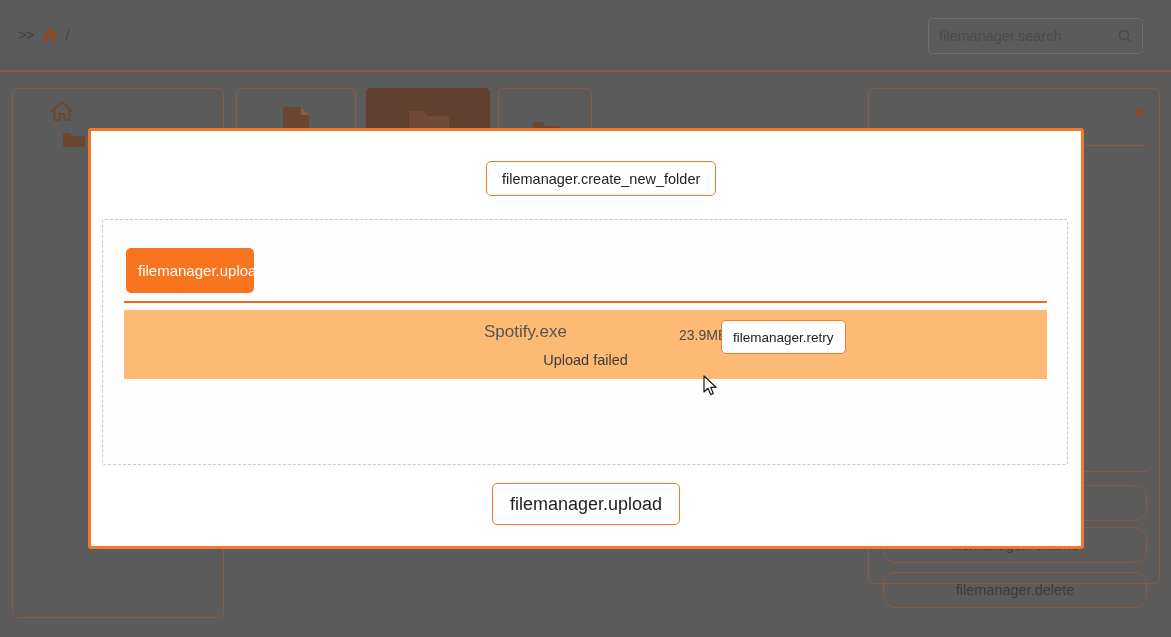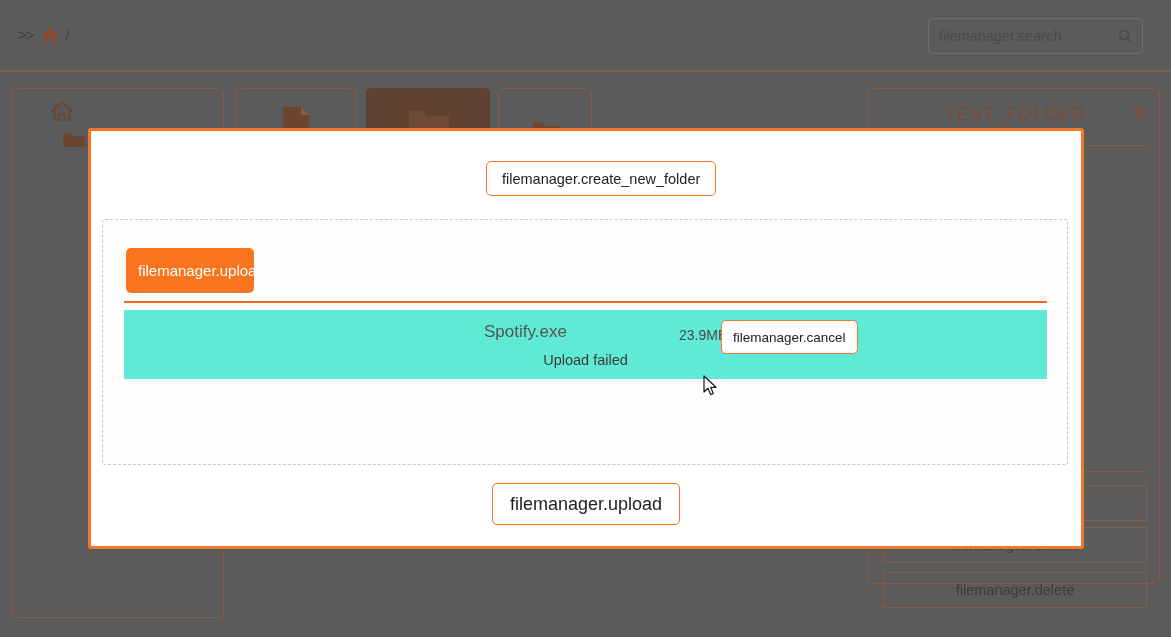--- a/index.html
+++ b/index.html
@@ -58,21 +58,21 @@
   }
   .panel-close {
     position: absolute; right: 14px; top: 14px;
     font-size: 20px; font-weight: bold; color: #8a4a2a; line-height: 1;
   }
   .panel-rule { position: absolute; left: 12px; right: 12px; top: 56px; height: 1px; background: #8a5a42; }
   .panel-meta { position: absolute; left: 12px; right: 12px; top: 352px; text-align: center; font-size: 15px; color: #333; }
   .panel-rule2 { position: absolute; left: 12px; right: 12px; top: 382px; height: 1px; background: #8a5a42; }
   .panel-btn {
     position: absolute; left: 14px; width: 264px; height: 36px;
-    border: 1px solid #8a5a42; border-radius: 0;
+    border: 1px solid #8a5a42; border-radius: 12px;
     display: flex; align-items: center; justify-content: center;
     font-size: 14.5px; color: #3c3c3c;
   }
   .panel-btn.b0 { top: 396px; }
   .panel-btn.b1 { top: 438px; }
   .panel-btn.b2 { top: 483px; }
 
   
   .modal {
     position: absolute; left: 88px; top: 128px; width: 996px; height: 421px;
@@ -101,21 +101,21 @@
     background: #f9741f; color: #fff; border: none; border-radius: 5px;
     font-size: 15px; font-family: "Liberation Sans", sans-serif;
     white-space: nowrap; overflow: hidden; text-align: left;
     padding-left: 12px; line-height: 45px; cursor: pointer;
   }
   .upload-rule {
     position: absolute; left: 21px; top: 81px; width: 923px; height: 2px; background: #f06a1e;
   }
   .file-row {
     position: absolute; left: 21px; top: 90px; width: 923px; height: 69px;
-    background: #5eead4;
+    background: #fdba74;
   }
   .file-row-inner {
     position: relative; width: 100%; height: 100%;
   }
   .file-name { position: absolute; left: 360px; top: 12px; font-size: 17px; color: #555; }
   .file-size { position: absolute; left: 555px; top: 17px; font-size: 14px; color: #4a4a4a; }
   .row-btn { position: absolute; top: 10px; height: 34px; padding: 0 11px; font-size: 13.5px; background: #fff; }
   .row-btn.cancel { left: 597px; }
   .row-btn.retry { left: 738px; }
   .file-status {
@@ -195,21 +195,20 @@
       <div class="card c3">
         <span class="card-ico" style="left:34px;top:30px;">
           <svg width="26" height="22" viewBox="0 0 26 22" aria-hidden="true">
             <path d="M0 3 h9 l3 4 h14 v14 h-26 z" fill="#6b4630"></path>
           </svg>
         </span>
       </div>
     </div>
 
     <div class="panel">
-      <div class="panel-title">TEST_FOLDER</div>
       <div class="panel-close">×</div>
       <div class="panel-rule"></div>
       <div class="panel-meta">a</div>
       <div class="panel-rule2"></div>
       <div class="panel-btn b0"></div>
       <div class="panel-btn b1">filemanager.rename</div>
       <div class="panel-btn b2">filemanager.delete</div>
     </div>
   </div>
 
@@ -222,21 +221,21 @@
     <div class="dropzone">
 
       <button class="upload-main-btn">filemanager.upload</button>
 
       <div class="upload-rule"></div>
 
       <div class="file-row">
         <div class="file-row-inner">
           <span class="file-name">Spotify.exe</span>
           <span class="file-size">23.9MB</span>
-          <button class="btn-outline row-btn cancel">filemanager.cancel</button>
+          <button class="btn-outline row-btn cancel">filemanager.retry</button>
           <div class="file-status">Upload failed</div>
         </div>
       </div>
     </div>
 
     <div class="modal-footer">
       <button class="btn-outline footer-btn">filemanager.upload</button>
     </div>
   </div>
 

